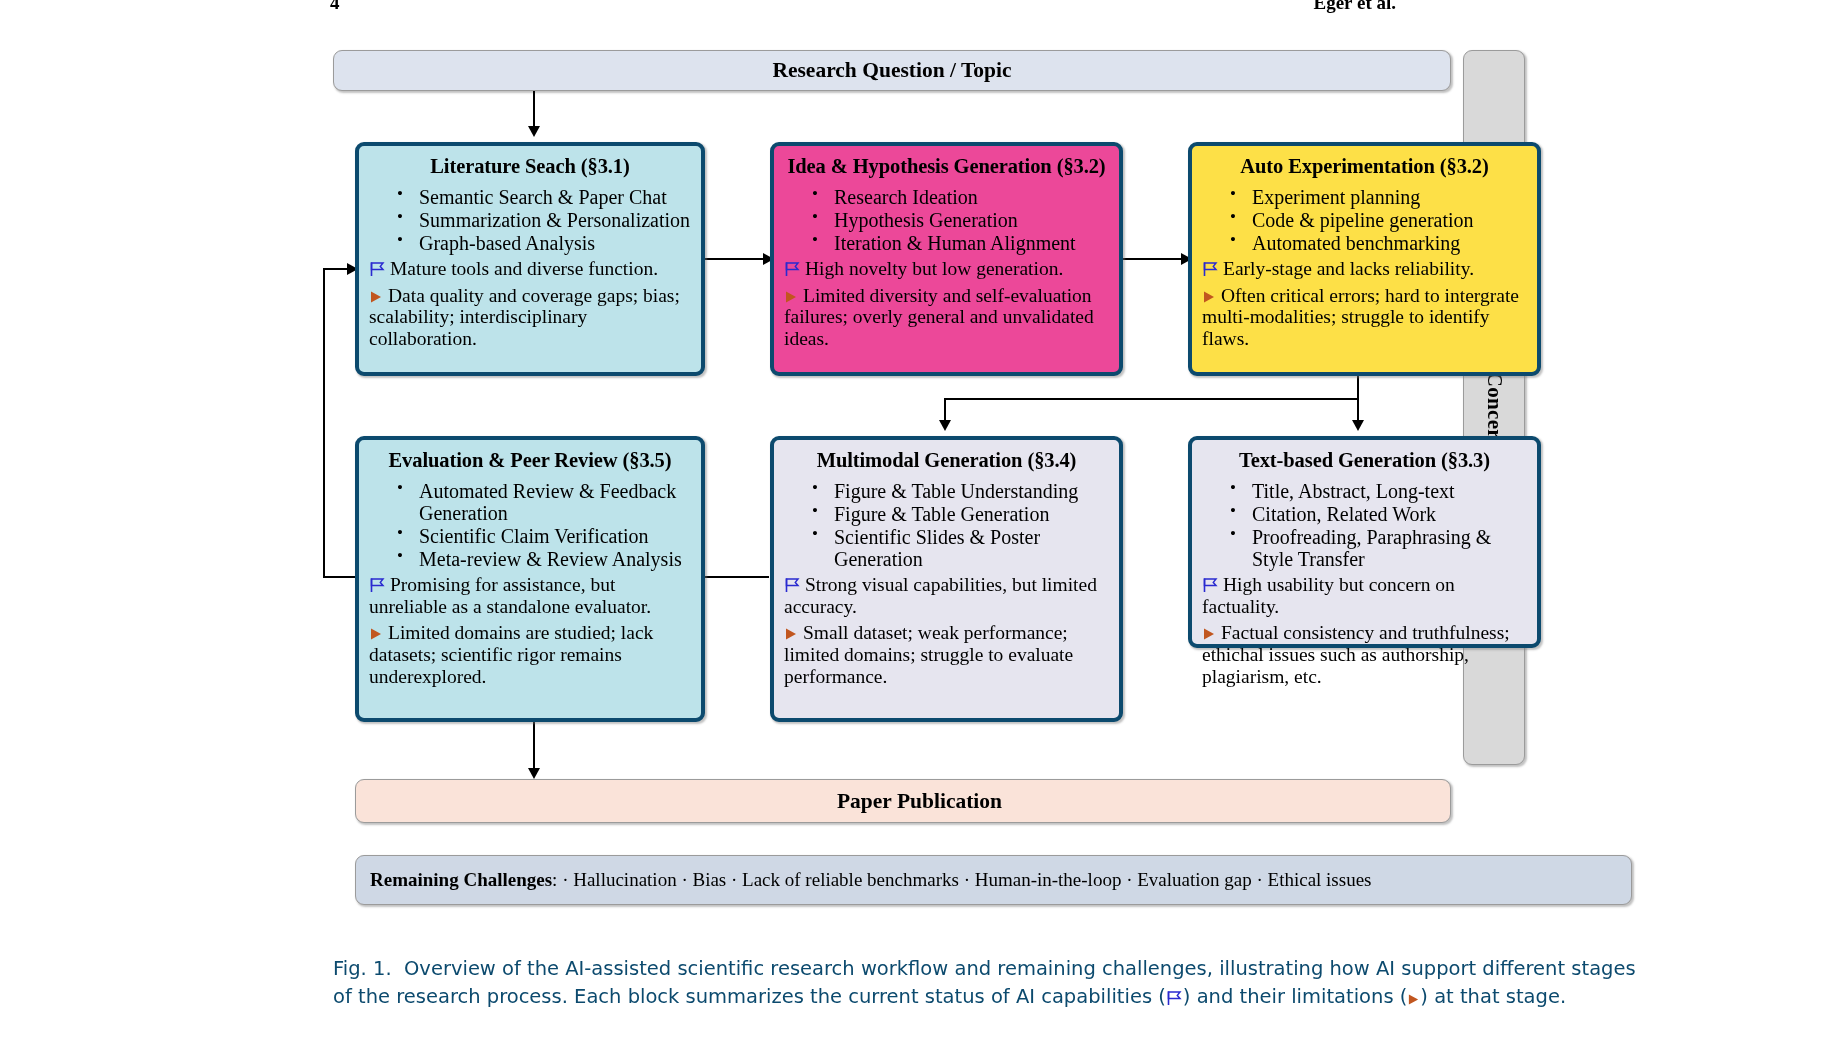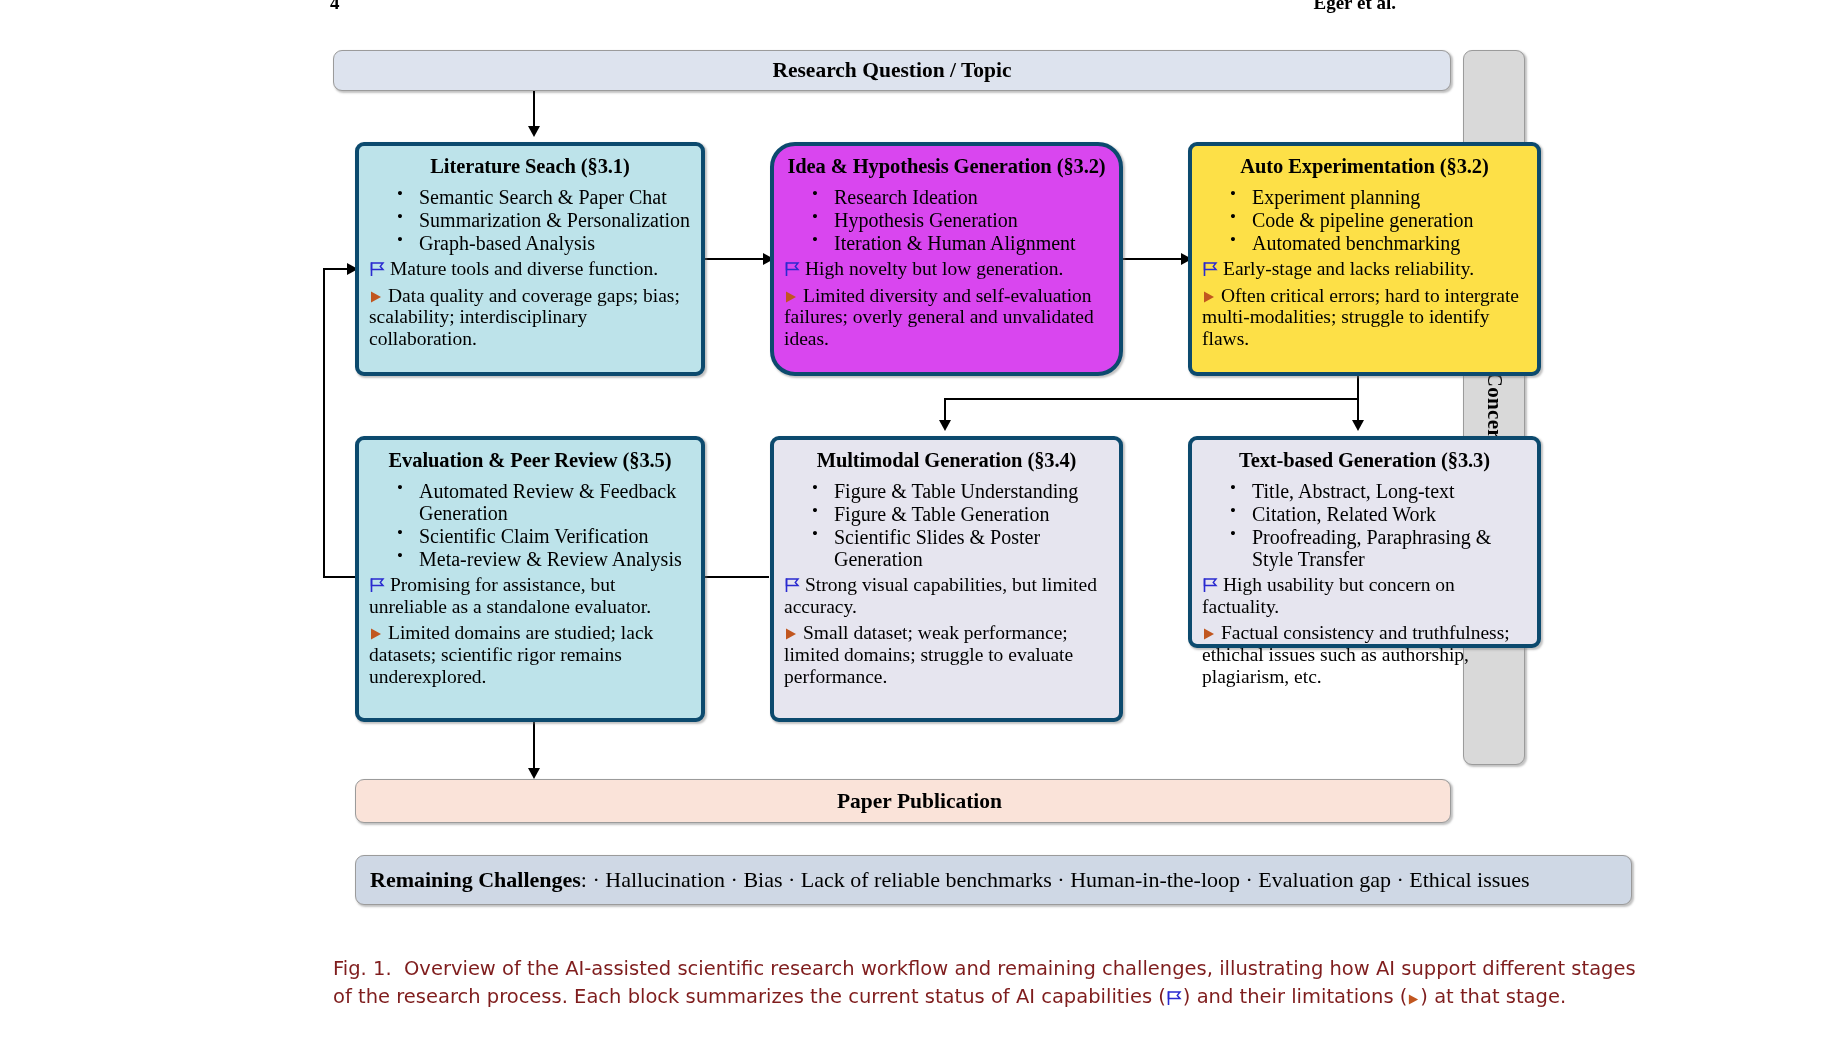--- a/index.html
+++ b/index.html
@@ -106,25 +106,25 @@
   .ah-right{ border-top:6px solid transparent; border-bottom:6px solid transparent; border-left:11px solid #000; }
   .ah-left { border-top:6px solid transparent; border-bottom:6px solid transparent; border-right:11px solid #000; }
 
   
   .caption {
     position:absolute;
     left:333px; top:955px; width:1310px;
     font-family:"DejaVu Sans", sans-serif;
     font-size:19.5px;
     line-height:1.42;
-    color:#7f1d1d;
+    color:#0c4a6e;
   }
   .caption .flag-inline { vertical-align:-3px; }
 
-  .rc-text { font-size:22px; }
+  .rc-text { font-size:19px; }
   .rc-text b { font-weight:bold; }
 </style>
 </head>
 <body>
 
 <div class="page-header">
   <div class="page-num">4</div>
   <div class="page-running">Eger et al.</div>
 </div>
 
@@ -182,21 +182,21 @@
     </div>
     <div class="note plus">
       <span class="ico tri-ico">
         <svg width="14" height="14" viewBox="0 0 14 14">
             <path d="M2 1.5 L12 7 L2 12.5 Z" fill="#c1561f"></path>
           </svg>
       </span><span>Data quality and coverage gaps; bias; scalability; interdisciplinary collaboration.</span>
     </div>
   </div>
 
-  <div class="box" style="left:770px; top:142px; width:353px; height:234px; background:#d946ef;border-radius:25px;">
+  <div class="box" style="left:770px; top:142px; width:353px; height:234px; background:#ec4899;">
     <div class="box-title">Idea &amp; Hypothesis Generation (§3.2)</div>
     <ul class="bullets">
       <li>Research Ideation</li>
       <li>Hypothesis Generation</li>
       <li>Iteration &amp; Human Alignment</li>
     </ul>
     <div class="note">
       <span class="ico flag-ico">
         <svg width="17" height="16" viewBox="0 0 17 16">
             <path d="M2.5 1.5 L2.5 15" stroke="#2a2ad0" stroke-width="1.6" fill="none"></path>

